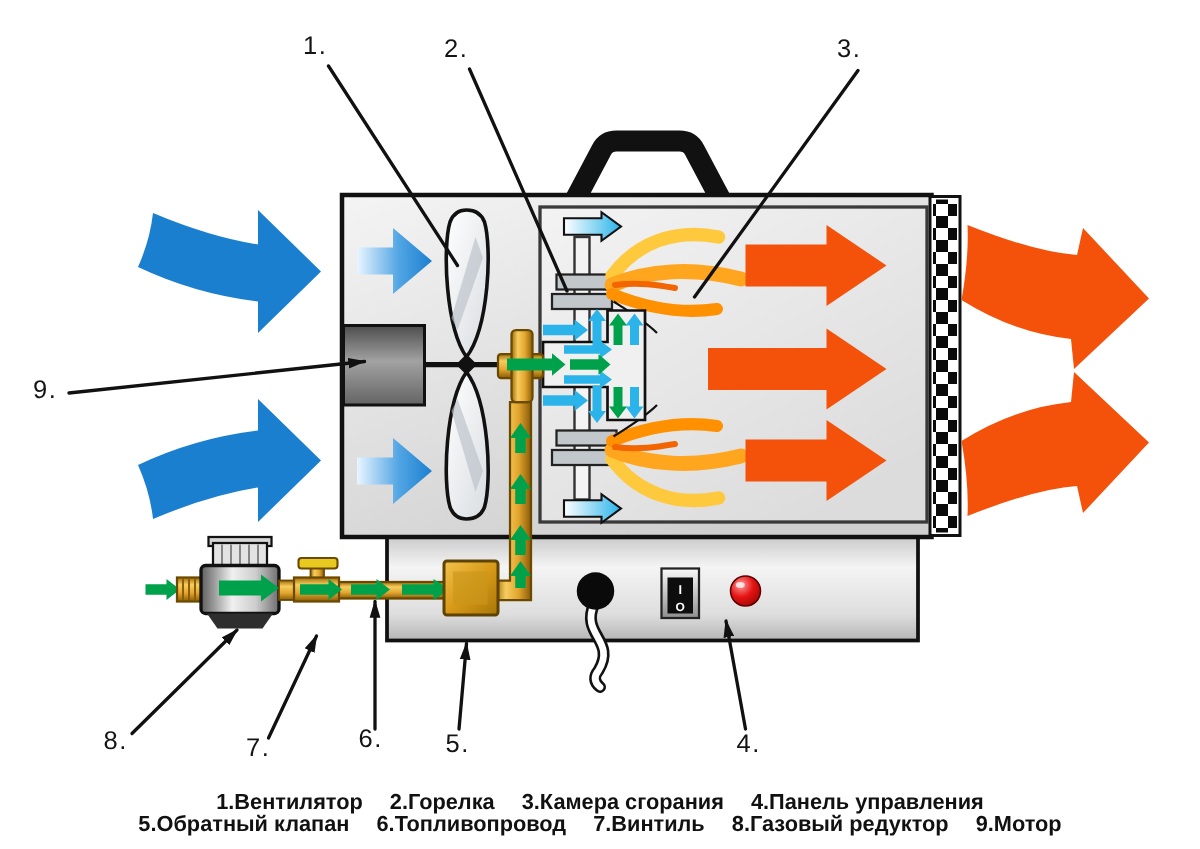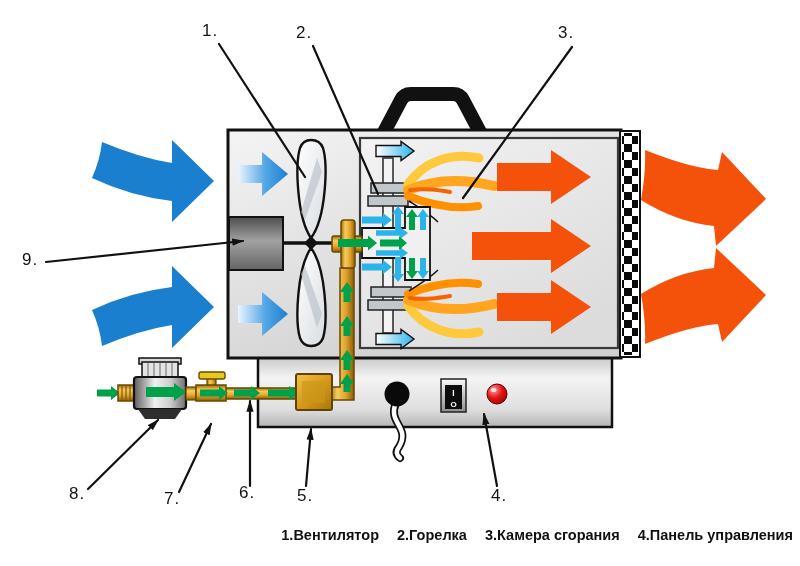--- a/index.html
+++ b/index.html
@@ -4,21 +4,21 @@
 <style>
   html,body{margin:0;padding:0;background:#fff;}
   .stage{position:relative;width:800px;height:566px;background:#fff;overflow:hidden;
          font-family:"Liberation Sans",sans-serif;}
   .stage svg{position:absolute;left:0;top:0;}
   .callout{position:absolute;font-size:17px;color:#141414;letter-spacing:1px;}
   .n1{left:202px;top:21px}.n2{left:296px;top:23px}.n3{left:558px;top:23px}
   .n9{left:22px;top:250px}
   .n8{left:69px;top:484px}.n7{left:164px;top:489px}.n6{left:239px;top:483px}
   .n5{left:297px;top:486px}.n4{left:491px;top:486px}
-  .legend{position:absolute;left:0;right:0;top:528px;text-align:right;
+  .legend{position:absolute;left:0;right:0;top:528px;text-align:center;
           font-size:14.5px;font-weight:bold;color:#111;line-height:14.5px;}
   .legend span{margin:0 7px;white-space:nowrap;}
   .swlabel{font-family:"Liberation Sans",sans-serif;font-weight:bold;fill:#fff;}
 </style>
 </head>
 <body>
 
 <div class="stage">
 
 <svg width="800" height="566" viewBox="0 0 800 566">
@@ -271,15 +271,22 @@
 <div class="callout n8">8.</div>
 <div class="callout n9">9.</div>
 
 <div class="legend">
   <div class="legend-line">
     <span>1.Вентилятор</span>
     <span>2.Горелка</span>
     <span>3.Камера сгорания</span>
     <span>4.Панель управления</span>
   </div>
+  <div class="legend-line">
+    <span>5.Обратный клапан</span>
+    <span>6.Топливопровод</span>
+    <span>7.Винтиль</span>
+    <span>8.Газовый редуктор</span>
+    <span>9.Мотор</span>
+  </div>
 </div>
 
 </div>
 
 </body></html>

